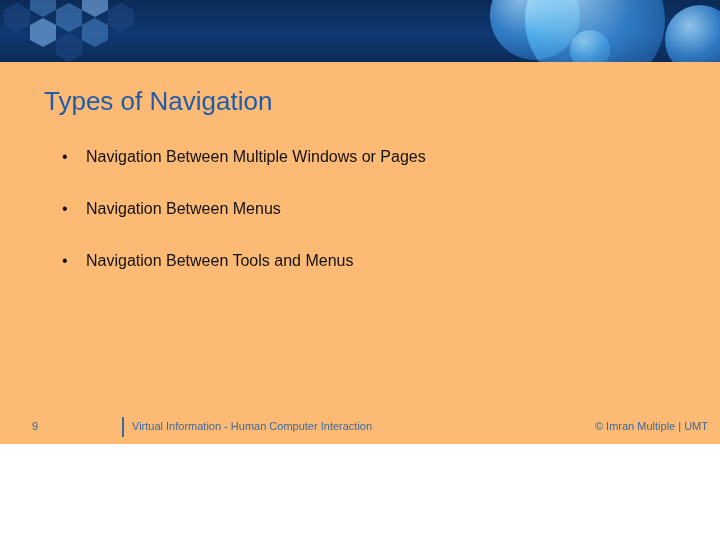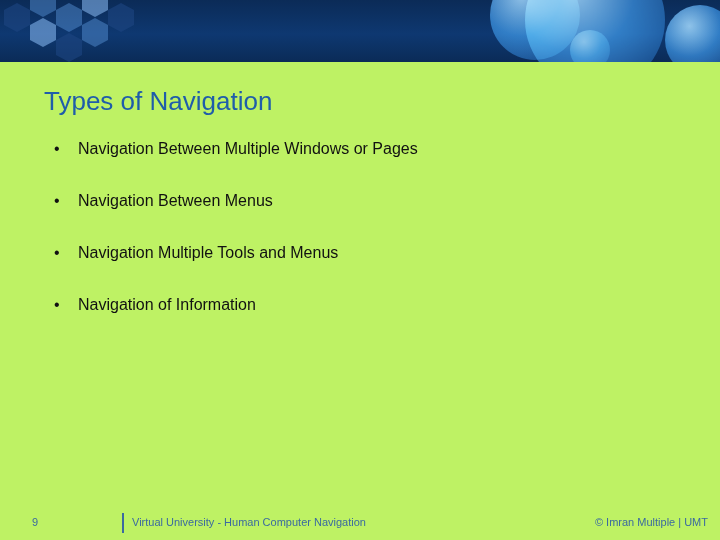--- a/index.html
+++ b/index.html
@@ -6,23 +6,23 @@
     margin: 0;
     padding: 0;
     width: 720px;
     height: 540px;
     font-family: Arial, Helvetica, sans-serif;
     background: #ffffff;
     overflow: hidden;
   }
   .slide {
     width: 720px;
-    height: 540px;
+    height: 444px;
     position: relative;
-    background: #bef264;
+    background: #fdba74;
     box-sizing: border-box;
   }
   .topbar {
     position: absolute;
     top: 0;
     left: 0;
     width: 720px;
     height: 62px;
     background: linear-gradient(to bottom, #0b2b57 0%, #0e3871 55%, #0b2b57 100%);
     overflow: hidden;
@@ -66,21 +66,21 @@
     font-weight: 400;
   }
   .body {
     position: absolute;
     top: 140px;
     left: 44px;
     right: 44px;
   }
   .body ul {
     list-style: none;
-    margin: 0;
+    margin: 8px;
     padding: 0;
   }
   .body li {
     font-size: 16px;
     color: #111;
     margin-bottom: 34px;
     padding-left: 34px;
     position: relative;
   }
   .body li::before {
@@ -149,25 +149,24 @@
     <div class="circle" style="right:-15px; top:5px;   width:70px; height:70px;"></div>
     <div class="circle" style="right:110px; top:30px;  width:40px; height:40px; opacity:0.7;"></div>
   </div>
 
   <div class="title">Types of Navigation</div>
 
   <div class="body">
     <ul>
       <li>Navigation Between Multiple Windows or Pages</li>
       <li>Navigation Between Menus</li>
-      <li>Navigation Multiple Tools and Menus</li>
-      <li>Navigation of Information</li>
+      <li>Navigation Between Tools and Menus</li>
     </ul>
   </div>
 
   <div class="footer">
     <div class="page-num">9</div>
     <div class="foot-sep"></div>
-    <div class="foot-text">Virtual University - Human Computer Navigation</div>
+    <div class="foot-text">Virtual Information - Human Computer Interaction</div>
     <div class="copyright">© Imran Multiple | UMT</div>
   </div>
 
 </div>
 
 </body></html>

